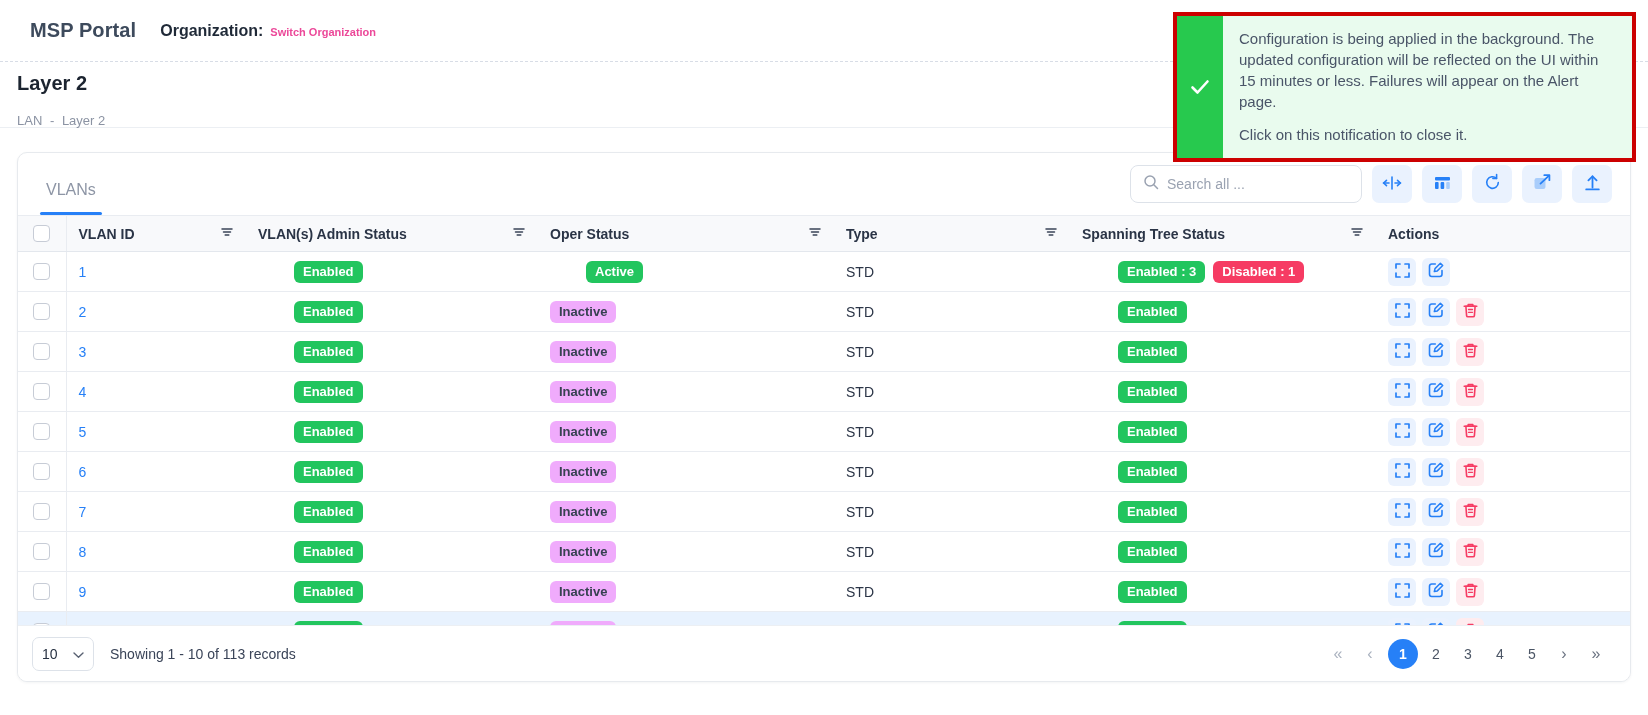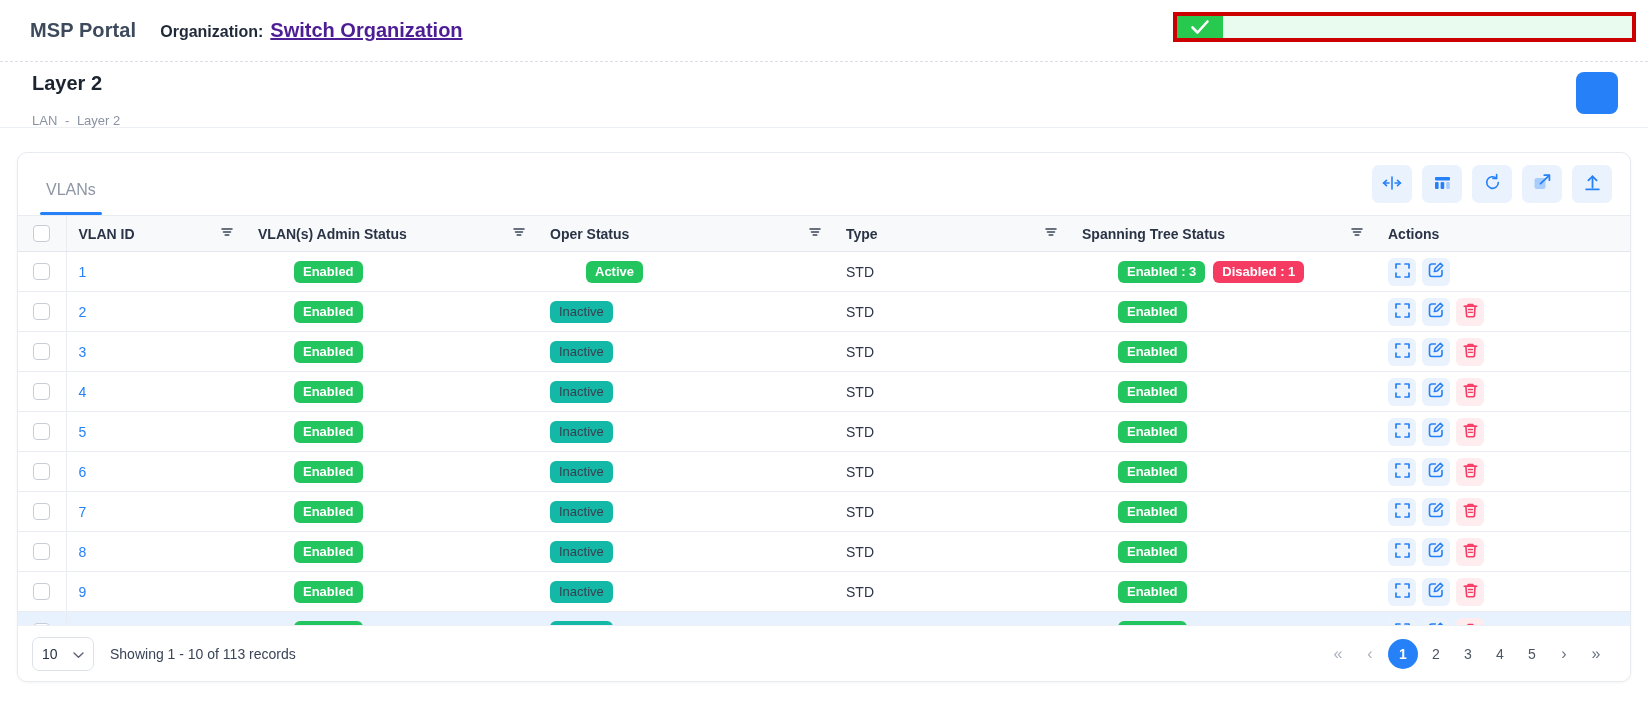--- a/index.html
+++ b/index.html
@@ -22,26 +22,26 @@
     gap: 24px;
   }
   .msp-portal {
     font-size: 20px;
     font-weight: 600;
     color: #3d4a5c;
     letter-spacing: .1px;
   }
   .org-wrap { display: flex; align-items: baseline; gap: 7px; }
   .org-label { font-size: 16px; font-weight: 700; color: #1f2937; }
-  .org-link  { font-size: 20px; font-weight: 700; color: #4c1d95; cursor: pointer; text-decoration: underline; }
+  .org-link  { font-size: 11px; font-weight: 700; color: #ec4899; cursor: pointer; }
 
   
   .pagehead {
     height: 66px;
-    padding: 8px 30px 0 32px;
+    padding: 8px 30px 0 17px;
     display: flex;
     align-items: flex-start;
     justify-content: space-between;
     background: #ffffff;
     border-bottom: 1px solid #eceff3;
   }
   .page-title { font-size: 20px; font-weight: 700; color: #1c2430; line-height: 26px; }
   .breadcrumb { font-size: 13px; color: #8b93a3; margin-top: 17px; }
   .breadcrumb .sep { margin: 0 4px; }
   .header-actions { display: flex; align-items: center; gap: 10px; margin-top: 2px; }
@@ -167,21 +167,21 @@
   .badge {
     display: inline-block;
     border-radius: 6px;
     font-size: 13px;
     font-weight: 700;
     padding: 3px 9px;
     line-height: 16px;
     white-space: nowrap;
   }
   .badge.green { background: #22c55e; color: #fff; margin-left: 36px; }
-  .badge.grey  { background: #14b8a6; color: #374151; font-weight: 400; }
+  .badge.grey  { background: #f0abfc; color: #374151; font-weight: 700; }
   .badge.pink  { background: #f63b63; color: #fff; }
   .badge + .badge { margin-left: 8px; }
 
   .actions { display: flex; align-items: center; gap: 6px; }
   .act-btn {
     width: 28px; height: 28px;
     border-radius: 6px;
     display: flex; align-items: center; justify-content: center;
     cursor: pointer; border: none; background: #eaf2fe;
   }
@@ -283,20 +283,29 @@
 </div>
 
 <div class="card">
 
   <div class="card-top">
     <div class="tabs">
       <div class="tab active">VLANs</div>
     </div>
 
     <div class="top-right">
+      <div class="searchbox">
+        <span>
+          <svg width="16" height="16" viewBox="0 0 16 16" fill="none">
+            <circle cx="7" cy="7" r="5" stroke="#9aa2b1" stroke-width="1.5"></circle>
+            <line x1="10.8" y1="10.8" x2="14.5" y2="14.5" stroke="#9aa2b1" stroke-width="1.5" stroke-linecap="round"></line>
+          </svg>
+        </span>
+        <input type="text" placeholder="Search all ..." style="">
+      </div>
 
       <button class="tool-btn">
         <span>
           <svg width="20" height="18" viewBox="0 0 20 18" fill="none">
             <line x1="10" y1="3" x2="10" y2="15" stroke="#2680f7" stroke-width="1.6" stroke-linecap="round"></line>
             <line x1="1.5" y1="9" x2="7" y2="9" stroke="#2680f7" stroke-width="1.6" stroke-linecap="round"></line>
             <polyline points="4.5,6.3 1.6,9 4.5,11.7" stroke="#2680f7" stroke-width="1.6" fill="none" stroke-linecap="round" stroke-linejoin="round"></polyline>
             <line x1="13" y1="9" x2="18.5" y2="9" stroke="#2680f7" stroke-width="1.6" stroke-linecap="round"></line>
             <polyline points="15.5,6.3 18.4,9 15.5,11.7" stroke="#2680f7" stroke-width="1.6" fill="none" stroke-linecap="round" stroke-linejoin="round"></polyline>
           </svg>
@@ -907,13 +916,17 @@
 </div>
 
 <div class="toast">
   <div class="toast-bar">
     <span class="check">
       <svg width="22" height="22" viewBox="0 0 22 22" fill="none">
         <polyline points="3.5,11.5 8.5,16.5 18.5,5.5" stroke="#ffffff" stroke-width="2.6" fill="none" stroke-linecap="round" stroke-linejoin="round"></polyline>
       </svg>
     </span>
   </div>
+  <div class="toast-body">
+    <div class="toast-msg">Configuration is being applied in the background. The updated configuration will be reflected on the UI within 15 minutes or less. Failures will appear on the Alert page.</div>
+    <div class="toast-sub">Click on this notification to close it.</div>
+  </div>
 </div>
 
 </body></html>

